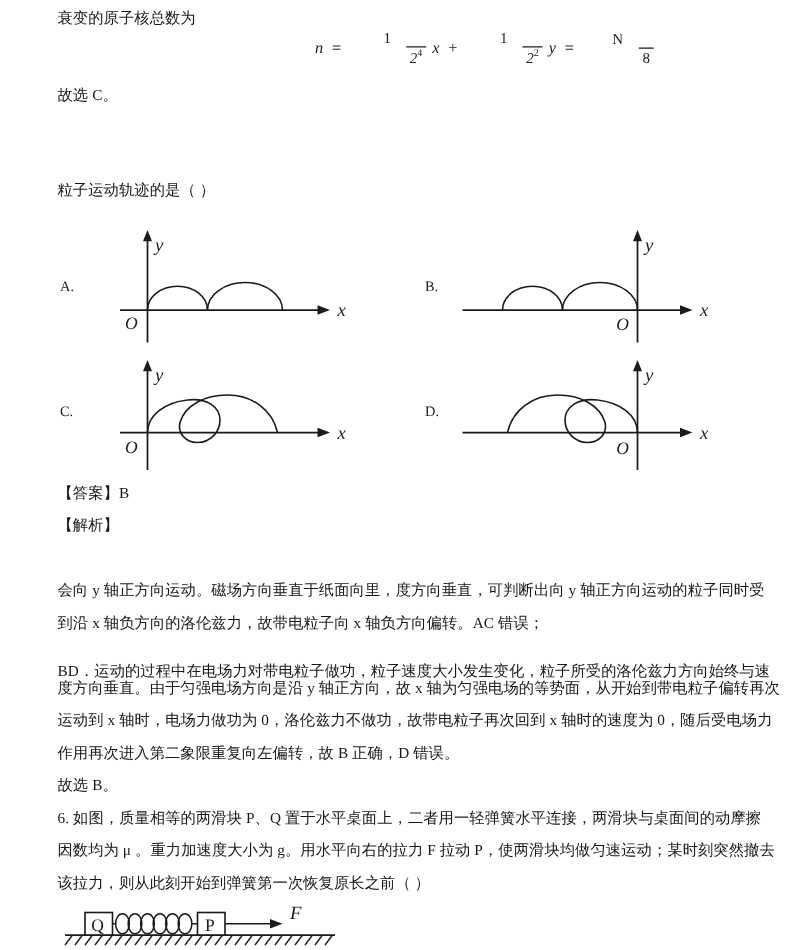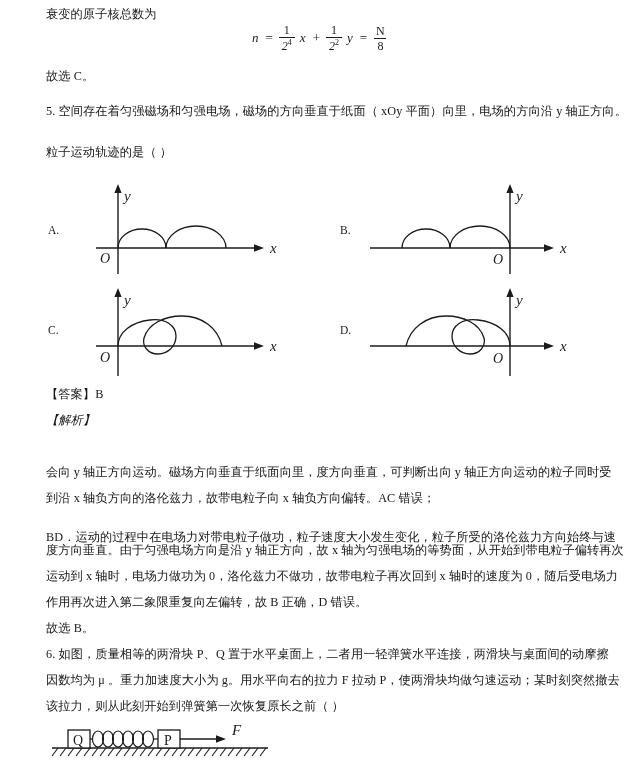--- a/index.html
+++ b/index.html
@@ -53,20 +53,21 @@
     margin: 0 1px;
   }
   .frac .num {
     padding: 0 3px 1px 3px;
     font-style: normal;
   }
   .frac .den {
     border-top: 1px solid #1b1b1b;
     padding: 1px 3px 0 3px;
     font-style: normal;
+    margin-left: 46px;
   }
   .frac .den .it,
   .frac .num .it { font-style: italic; }
   sup.sm { font-size: 8px; vertical-align: super; }
 
   
   .optblock {
     position: absolute;
   }
   .optlabel {
@@ -103,21 +104,20 @@
     <span class="sym">y</span>
     <span class="op">=</span>
     <span class="frac">
       <span class="num it">N</span>
       <span class="den">8</span>
     </span>
   </div>
 
   <div class="para indent-body" style="top:70px;">故选 C。</div>
 
-  <div class="para indent-body" style="top:105px;">5. 空间存在着匀强磁场和匀强电场，磁场的方向垂直于纸面（ xOy 平面）向里，电场的方向沿 y 轴正方向。</div>
   <div class="para indent-body" style="top:146px;text-align:center;">粒子运动轨迹的是（    ）</div>
 
   <div class="optblock" style="left:48px; top:182px; width:290px; height:100px;">
     <div class="optlabel" style="left:0px; top:42px;">A.</div>
     <svg class="optsvg" style="left:30px; top:0px;" width="250" height="100" viewBox="0 0 250 100">
 
       <line x1="40" y1="8" x2="40" y2="92" stroke="#1b1b1b" stroke-width="1.4"></line>
       <polygon points="40,2 36.4,11 43.6,11" fill="#1b1b1b"></polygon>
 
       <line x1="18" y1="66" x2="178" y2="66" stroke="#1b1b1b" stroke-width="1.4"></line>
@@ -185,21 +185,21 @@
                C 92 58 100 66 110 66 C 120 66 126 58 124 50
                C 120 36 104 28 86 28 C 66 28 50 40 46 58" fill="none" stroke="#1b1b1b" stroke-width="1.3"></path>
 
       <text x="156" y="17" font-family="Liberation Serif, serif" font-size="15" font-style="italic" fill="#1b1b1b">y</text>
       <text x="200" y="63" font-family="Liberation Serif, serif" font-size="15" font-style="italic" fill="#1b1b1b">x</text>
       <text x="133" y="75" font-family="Liberation Serif, serif" font-size="14" font-style="italic" fill="#1b1b1b">O</text>
     </svg>
   </div>
 
   <div class="para indent-body" style="top:388px;">【答案】B</div>
-  <div class="para indent-body" style="top:414px;font-style:italic;">【解析】</div>
+  <div class="para indent-body" style="top:414px;">【解析】</div>
 
   <div class="para indent-body" style="top:466px;">会向 y 轴正方向运动。磁场方向垂直于纸面向里，度方向垂直，可判断出向 y 轴正方向运动的粒子同时受</div>
   <div class="para indent-body" style="top:492px;">到沿 x 轴负方向的洛伦兹力，故带电粒子向 x 轴负方向偏转。AC 错误；</div>
   <div class="para indent-body" style="top:518px;margin-top:13px;">BD．运动的过程中在电场力对带电粒子做功，粒子速度大小发生变化，粒子所受的洛伦兹力方向始终与速</div>
   <div class="para indent-body" style="top:544px;">度方向垂直。由于匀强电场方向是沿 y 轴正方向，故 x 轴为匀强电场的等势面，从开始到带电粒子偏转再次</div>
   <div class="para indent-body" style="top:570px;">运动到 x 轴时，电场力做功为 0，洛伦兹力不做功，故带电粒子再次回到 x 轴时的速度为 0，随后受电场力</div>
   <div class="para indent-body" style="top:596px;">作用再次进入第二象限重复向左偏转，故 B 正确，D 错误。</div>
 
   <div class="para indent-body" style="top:622px;">故选 B。</div>
 

